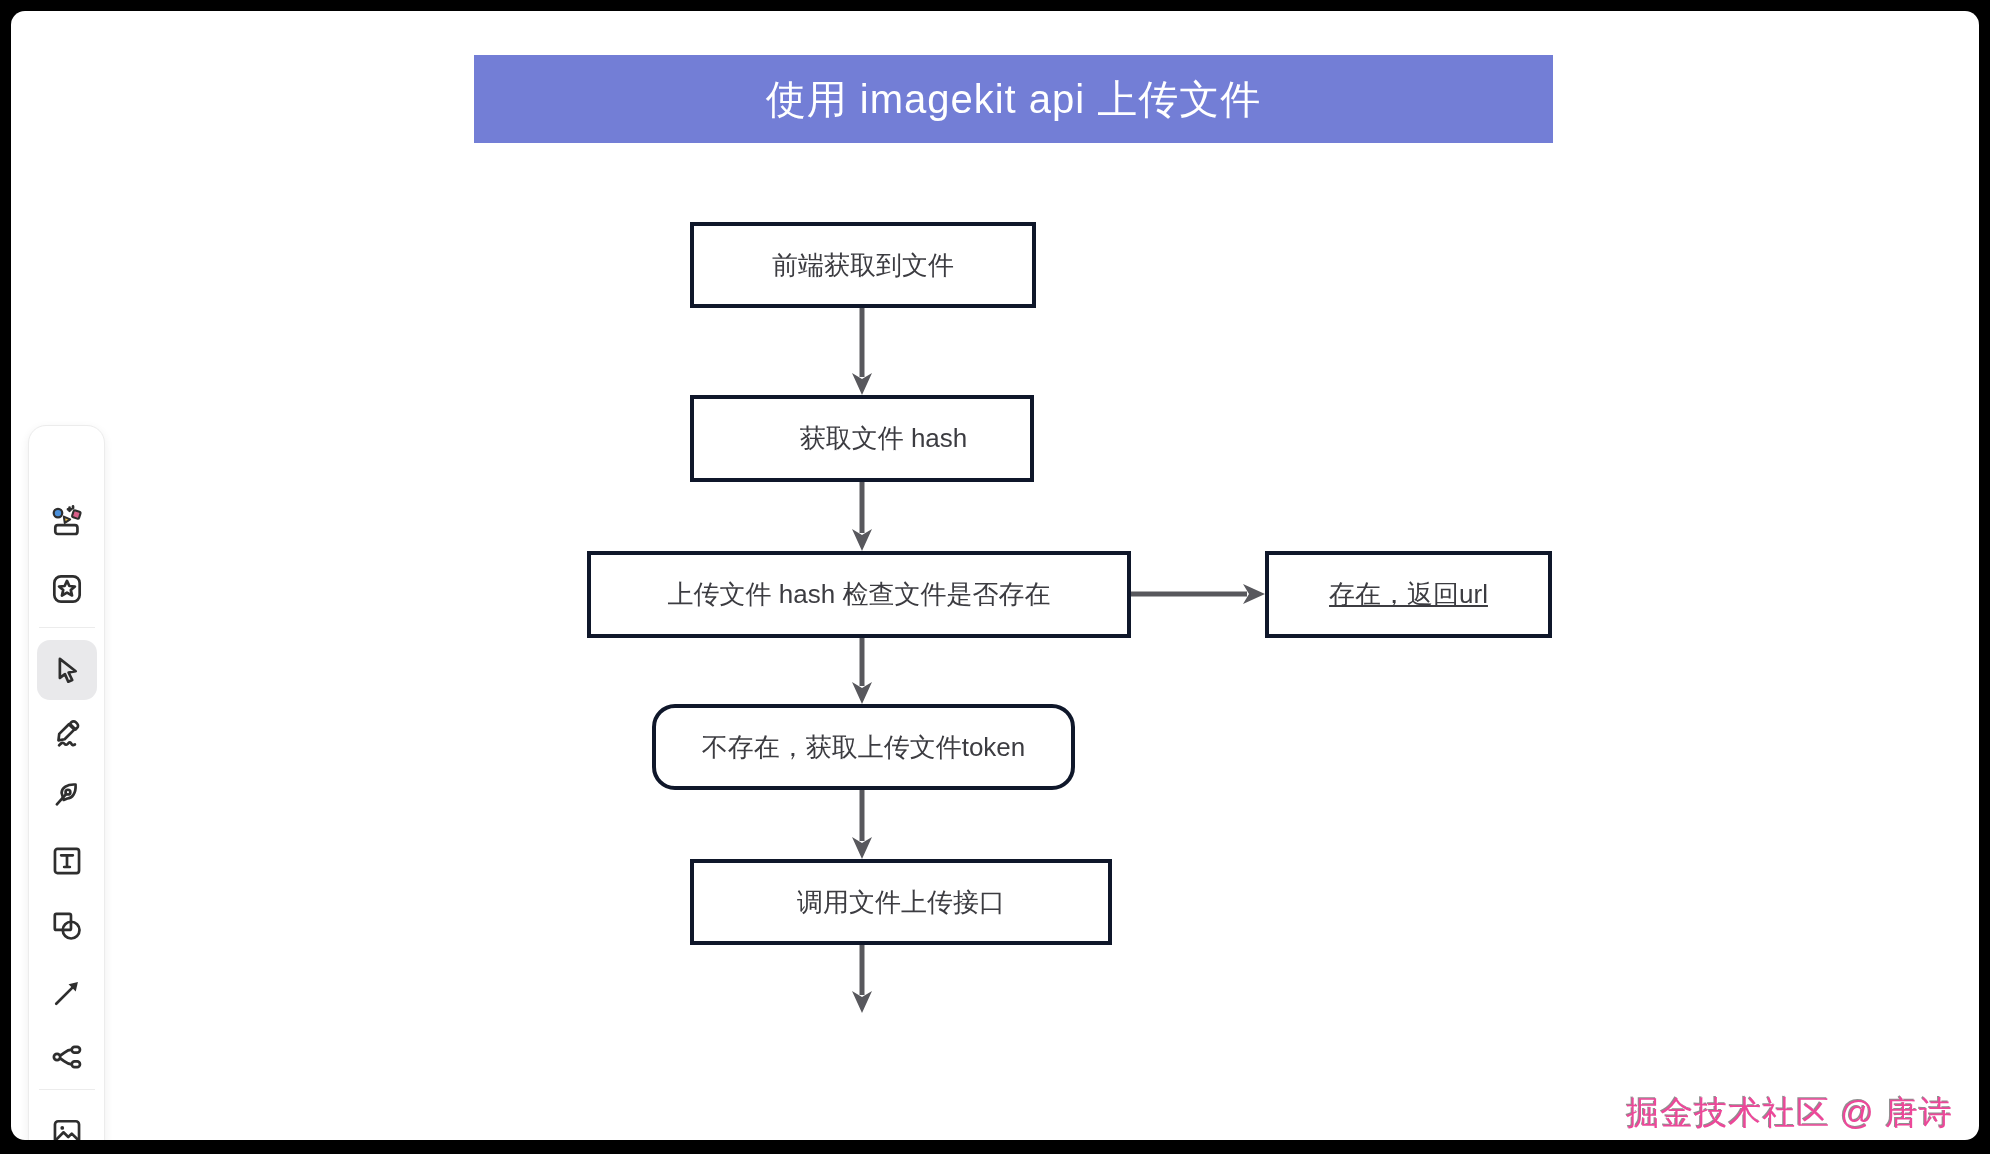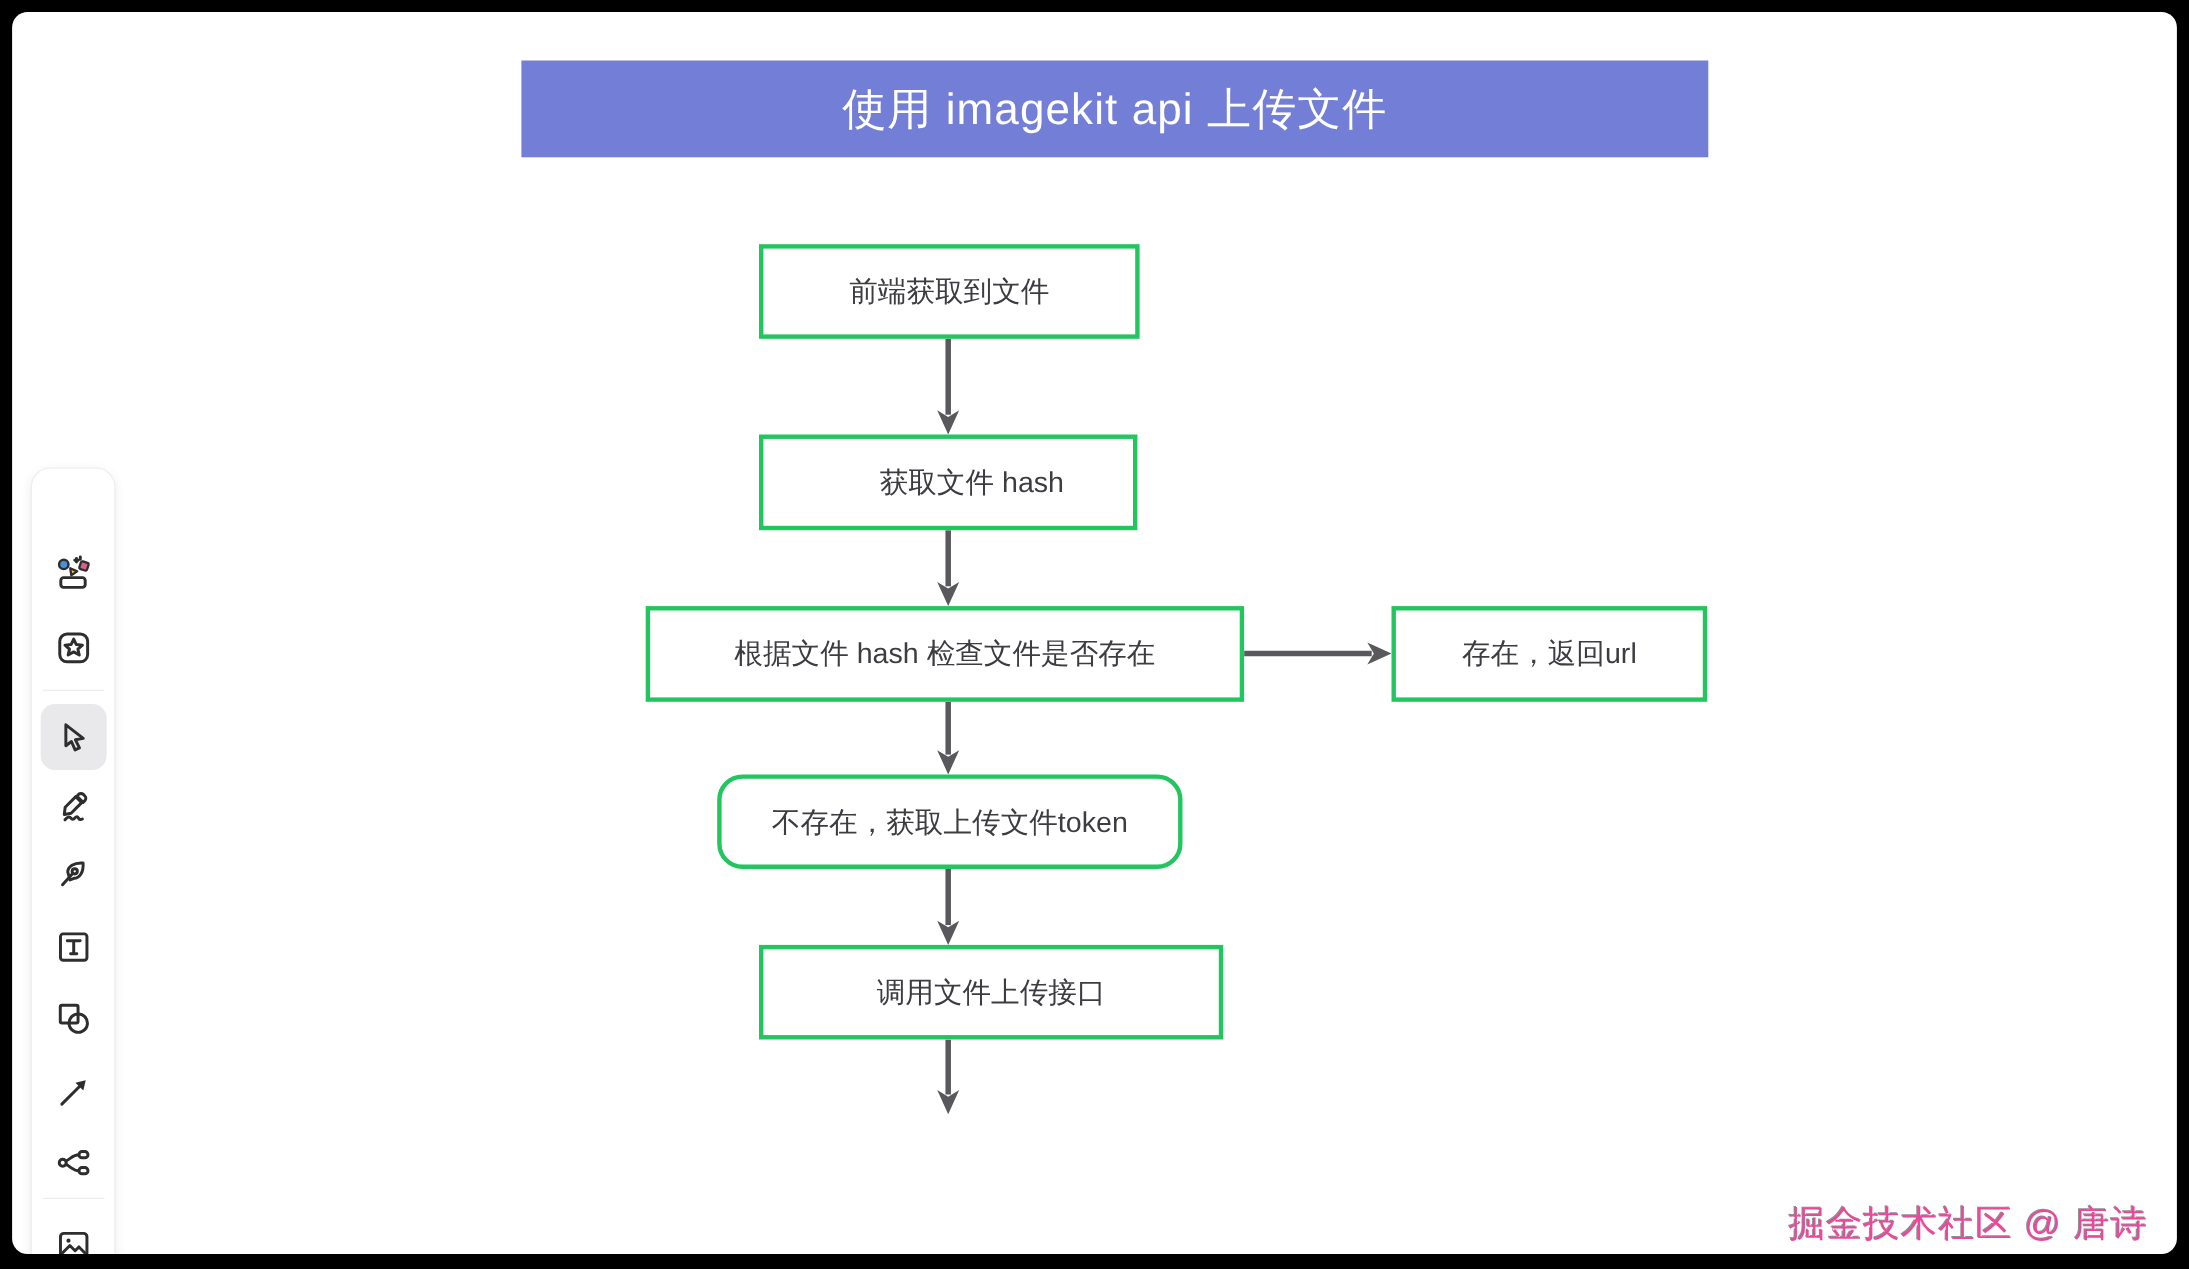--- a/index.html
+++ b/index.html
@@ -12,28 +12,28 @@
 
   
   .banner {
     position:absolute; left:463px; top:44px; width:1079px; height:88px;
     background:#737ed6; display:flex; align-items:center; justify-content:center;
     color:#ffffff; font-size:40px; letter-spacing:1px;
   }
 
   
   .flow-node {
-    position:absolute; background:#ffffff; border:4px solid #22c55e;
+    position:absolute; background:#ffffff; border:4px solid #0f172a;
     display:flex; align-items:center; justify-content:center;
     color:#3c3c41; font-size:26px; white-space:nowrap;
   }
   .n1 { left:679px; top:211px; width:346px; height:86px; }
   .n2 { left:679px; top:384px; width:344px; height:87px;padding-left:43px; }
   .n3 { left:576px; top:540px; width:544px; height:87px; }
-  .n4 { left:1254px; top:540px; width:287px; height:87px; }
+  .n4 { left:1254px; top:540px; width:287px; height:87px;text-decoration:underline; }
   .n5 { left:641px; top:693px; width:423px; height:86px;border-radius:23px; }
   .n6 { left:640px; top:848px; width:422px; height:86px;margin-left:39px; }
   .n7 { left:677px; top:1002px; width:347px; height:87px; }
 
   .edges { position:absolute; left:0; top:0; width:1968px; height:1129px; }
   .edge-line { stroke:#58585d; stroke-width:5; fill:none; }
   .edge-head { fill:#58585d; stroke:none; }
 
   
   .toolbar {
@@ -98,21 +98,21 @@
         <path class="edge-head" d="M851 848 L841 826 L851 832 L861 826 Z"></path>
       </g>
       <g>
         <line class="edge-line" x1="851" y1="934" x2="851" y2="984"></line>
         <path class="edge-head" d="M851 1002 L841 980 L851 986 L861 980 Z"></path>
       </g>
     </svg>
 
     <div class="flow-node n1">前端获取到文件</div>
     <div class="flow-node n2">获取文件 hash</div>
-    <div class="flow-node n3">根据文件 hash 检查文件是否存在</div>
+    <div class="flow-node n3">上传文件 hash 检查文件是否存在</div>
     <div class="flow-node n4">存在，返回url</div>
     <div class="flow-node n5">不存在，获取上传文件token</div>
     <div class="flow-node n6">调用文件上传接口</div>
 
     <div class="toolbar">
 
       <div class="tool tool-magic">
         <svg viewBox="0 0 24 24">
           <circle cx="6.3" cy="7" r="2.7" fill="#4a8fd9" stroke="#2e2e2e" stroke-width="1.4"></circle>
           <path d="M10 9.2 L14 11 L10.6 13.2 Z" fill="#f0c24b" stroke="#2e2e2e" stroke-width="1.3" stroke-linejoin="round"></path>

